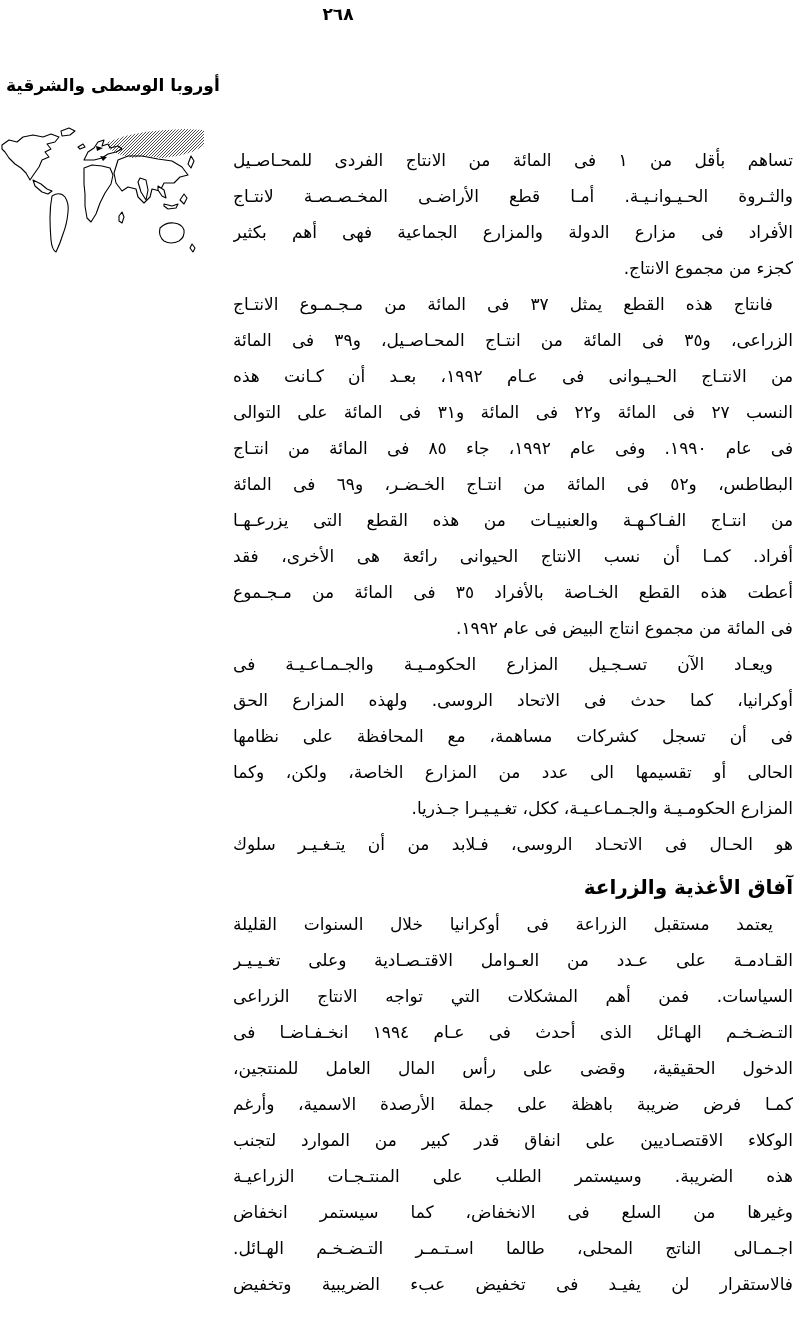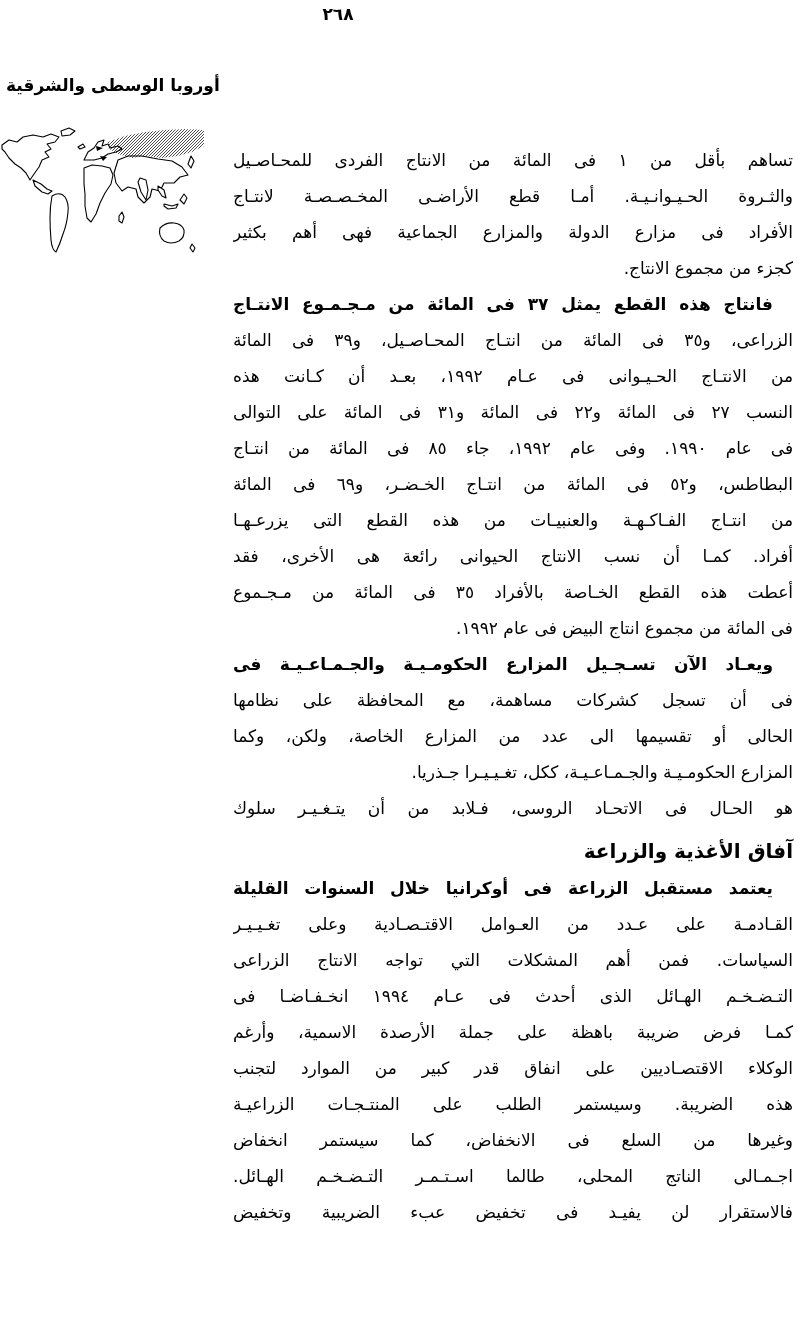--- a/index.html
+++ b/index.html
@@ -34,21 +34,20 @@
     line-height:36px;height:36px;
     overflow:hidden;
     white-space:normal;
   }
   .line.end{
     text-align:center;
     text-align-last:right;
   }
   .line.indent{
     padding-right:20px;
-    font-weight:bold;
   }
   .heading{
     direction:rtl;text-align:right;
     font-size:20px;font-weight:bold;
     line-height:34px;height:34px;
     margin:8px 0 2px 0;
   }
 </style>
 </head>
 <body>
@@ -108,28 +107,30 @@
     <div class="line">الزراعى، و٣٥ فى المائة من انتـاج المحـاصـيل، و٣٩ فى المائة</div>
     <div class="line">من الانتـاج الحـيـوانى فى عـام ١٩٩٢، بعـد أن كـانت هذه</div>
     <div class="line">النسب ٢٧ فى المائة و٢٢ فى المائة و٣١ فى المائة على التوالى</div>
     <div class="line">فى عام ١٩٩٠. وفى عام ١٩٩٢، جاء ٨٥ فى المائة من انتـاج</div>
     <div class="line">البطاطس، و٥٢ فى المائة من انتـاج الخـضـر، و٦٩ فى المائة</div>
     <div class="line">من انتـاج الفـاكـهـة والعنبيـات من هذه القطع التى يزرعـهـا</div>
     <div class="line">أفراد. كمـا أن نسب الانتاج الحيوانى رائعة هى الأخرى، فقد</div>
     <div class="line">أعطت هذه القطع الخـاصة بالأفراد ٣٥ فى المائة من مـجـموع</div>
     <div class="line end">فى المائة من مجموع انتاج البيض فى عام ١٩٩٢.</div>
     <div class="line indent">ويعـاد الآن تسـجـيل المزارع الحكومـيـة والجـمـاعـيـة فى</div>
+    <div class="line">أوكرانيا، كما حدث فى الاتحاد الروسى. ولهذه المزارع الحق</div>
     <div class="line">فى أن تسجل كشركات مساهمة، مع المحافظة على نظامها</div>
     <div class="line">الحالى أو تقسيمها الى عدد من المزارع الخاصة، ولكن، وكما</div>
     <div class="line end">المزارع الحكومـيـة والجـمـاعـيـة، ككل، تغـيـيـرا جـذريا.</div>
     <div class="line">هو الحـال فى الاتحـاد الروسى، فـلابد من أن يتـغـيـر سلوك</div>
     <div class="heading">آفاق الأغذية والزراعة</div>
     <div class="line indent">يعتمد مستقبل الزراعة فى أوكرانيا خلال السنوات القليلة</div>
     <div class="line">القـادمـة على عـدد من العـوامل الاقتـصـادية وعلى تغـيـيـر</div>
     <div class="line">السياسات. فمن أهم المشكلات التي تواجه الانتاج الزراعى</div>
     <div class="line">التـضـخـم الهـائل الذى أحدث فى عـام ١٩٩٤ انخـفـاضـا فى</div>
+    <div class="line">الدخول الحقيقية، وقضى على رأس المال العامل للمنتجين،</div>
     <div class="line">كمـا فرض ضريبة باهظة على جملة الأرصدة الاسمية، وأرغم</div>
     <div class="line">الوكلاء الاقتصـاديين على انفاق قدر كبير من الموارد لتجنب</div>
     <div class="line">هذه الضريبة. وسيستمر الطلب على المنتـجـات الزراعيـة</div>
     <div class="line">وغيرها من السلع فى الانخفاض، كما سيستمر انخفاض</div>
     <div class="line">اجـمـالى الناتج المحلى، طالما اسـتـمـر التـضـخـم الهـائل.</div>
     <div class="line">فالاستقرار لن يفيـد فى تخفيض عبء الضريبية وتخفيض</div>
   </div>
 
 </body></html>

